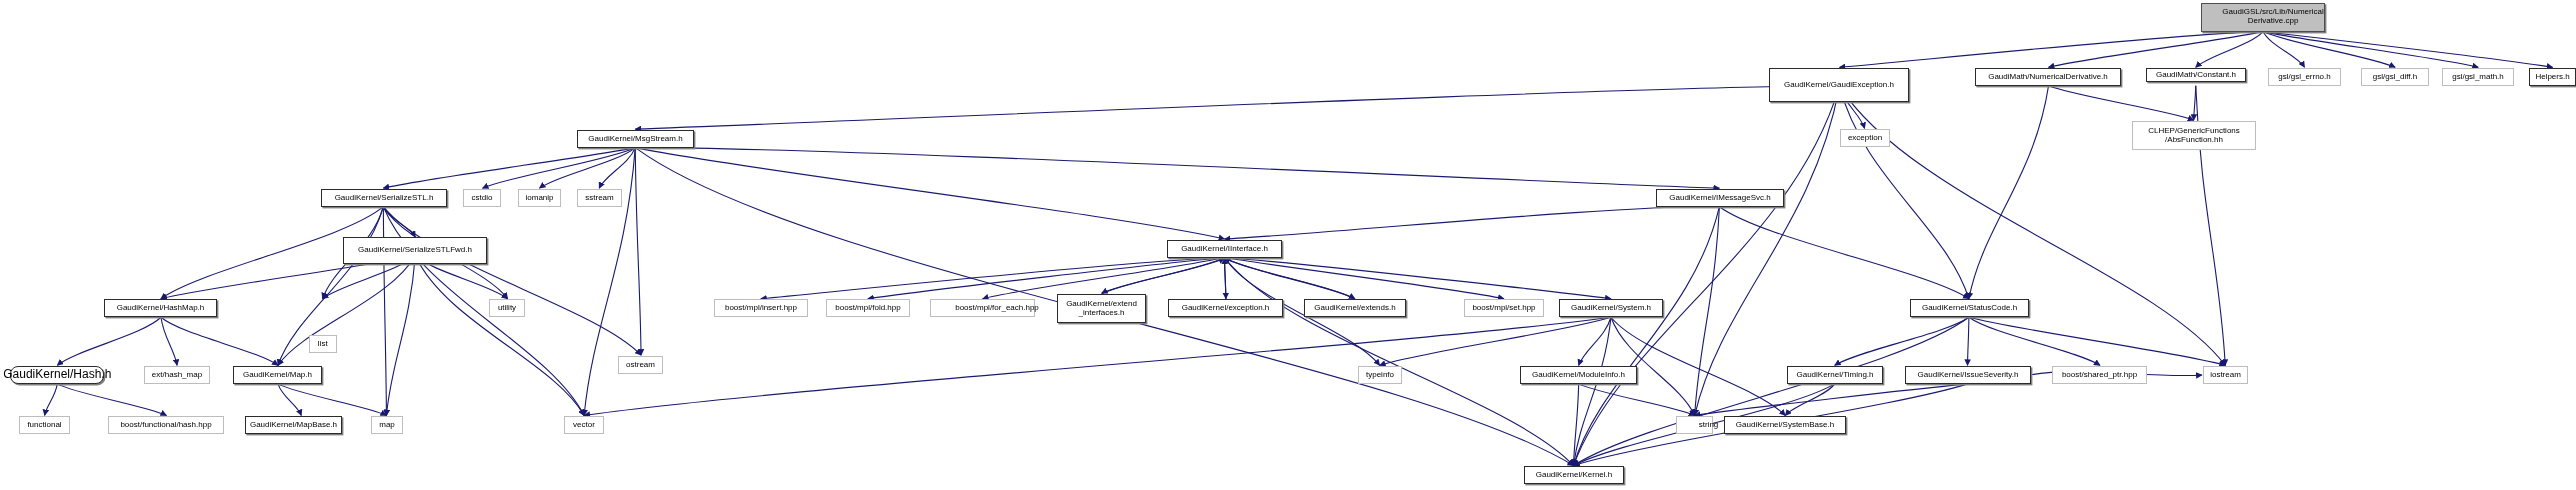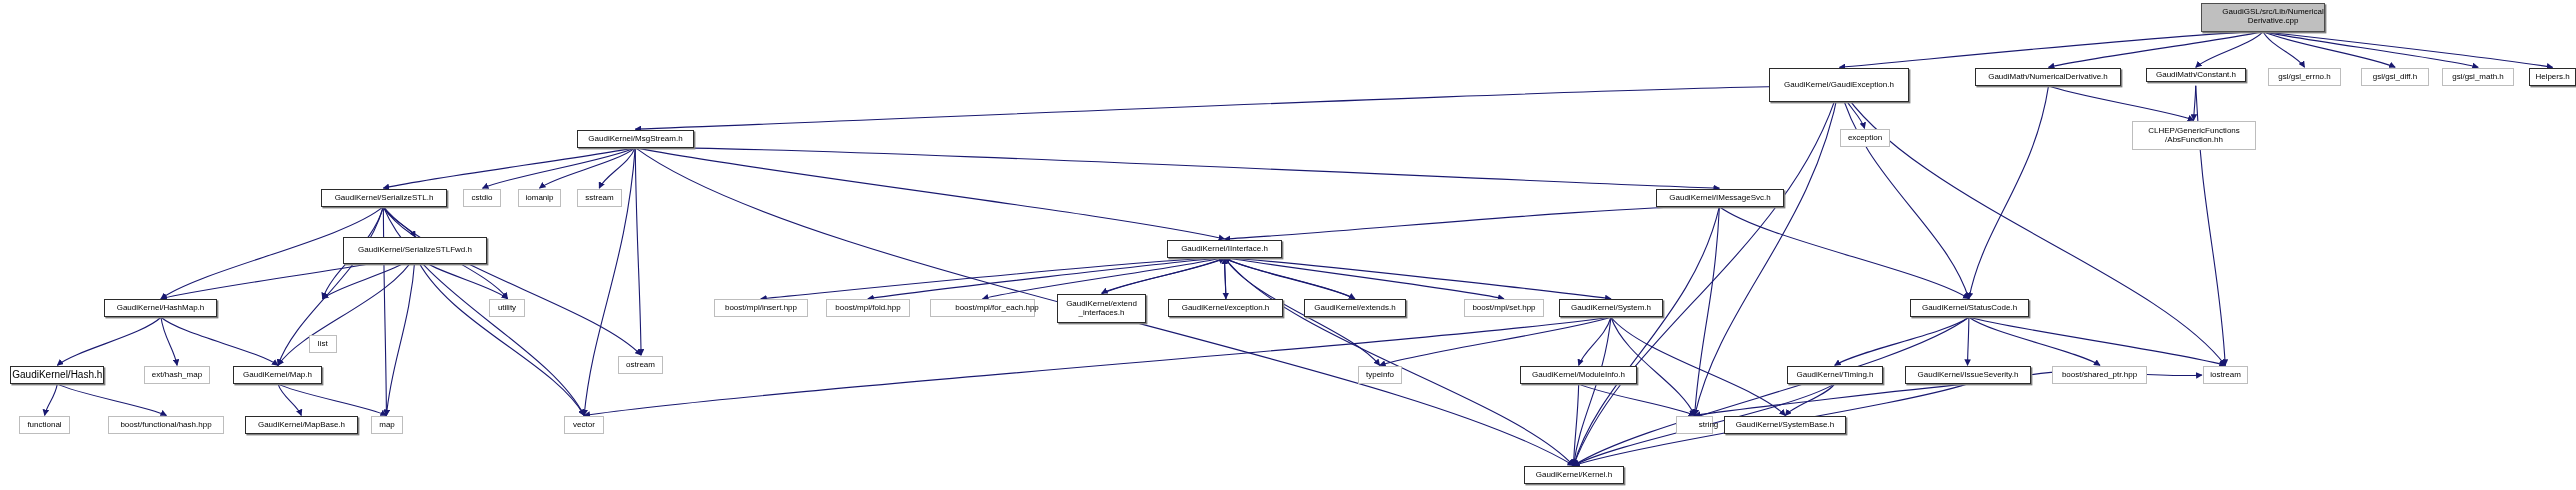--- a/index.html
+++ b/index.html
@@ -200,21 +200,21 @@
       </div>
       <div class="node n-ext" style="left: 1464px; top: 299px; width: 80px; height: 18px; font-size: 8px;">
         <span class="lbl">boost/mpl/set.hpp</span>
       </div>
       <div class="node n-solid shadowed" style="left: 1559px; top: 299px; width: 104px; height: 18px; font-size: 8px;">
         <span class="lbl">GaudiKernel/System.h</span>
       </div>
       <div class="node n-solid shadowed" style="left: 1910px; top: 299px; width: 119px; height: 18px; font-size: 8px;">
         <span class="lbl">GaudiKernel/StatusCode.h</span>
       </div>
-      <div class="node n-solid shadowed" style="left: 10.3px; top: 366px; width: 94px; height: 18px; font-size: 10px;">
+      <div class="node n-solid shadowed" style="left: 10.3px; top: 366px; width: 94px; height: 18px; font-size: 12px; border-radius: 8px;">
         <span class="lbl">GaudiKernel/Hash.h</span>
       </div>
       <div class="node n-ext" style="left: 144px; top: 366px; width: 66px; height: 18px; font-size: 8px;">
         <span class="lbl">ext/hash_map</span>
       </div>
       <div class="node n-solid shadowed" style="left: 233px; top: 366px; width: 89px; height: 18px; font-size: 8px;">
         <span class="lbl">GaudiKernel/Map.h</span>
       </div>
       <div class="node n-ext" style="left: 618px; top: 356px; width: 45px; height: 18px; font-size: 8px;">
         <span class="lbl">ostream</span>
@@ -236,21 +236,21 @@
       </div>
       <div class="node n-ext" style="left: 2203px; top: 366px; width: 45px; height: 18px; font-size: 8px;">
         <span class="lbl">iostream</span>
       </div>
       <div class="node n-ext" style="left: 19px; top: 416px; width: 51px; height: 18px; font-size: 8px;">
         <span class="lbl">functional</span>
       </div>
       <div class="node n-ext" style="left: 108px; top: 416px; width: 116px; height: 18px; font-size: 8px;">
         <span class="lbl">boost/functional/hash.hpp</span>
       </div>
-      <div class="node n-solid shadowed" style="left: 245px; top: 416px; width: 113px; height: 18px; font-size: 8px;">
+      <div class="node n-solid shadowed" style="left: 245px; top: 416px; width: 97px; height: 18px; font-size: 8px;">
         <span class="lbl">GaudiKernel/MapBase.h</span>
       </div>
       <div class="node n-ext" style="left: 371px; top: 416px; width: 32px; height: 18px; font-size: 8px;">
         <span class="lbl">map</span>
       </div>
       <div class="node n-ext" style="left: 564px; top: 416px; width: 40px; height: 18px; font-size: 8px;">
         <span class="lbl">vector</span>
       </div>
       <div class="node n-ext" style="left: 1676px; top: 416px; width: 37px; height: 18px; font-size: 8px; padding-left: 28px;">
         <span class="lbl">string</span>

